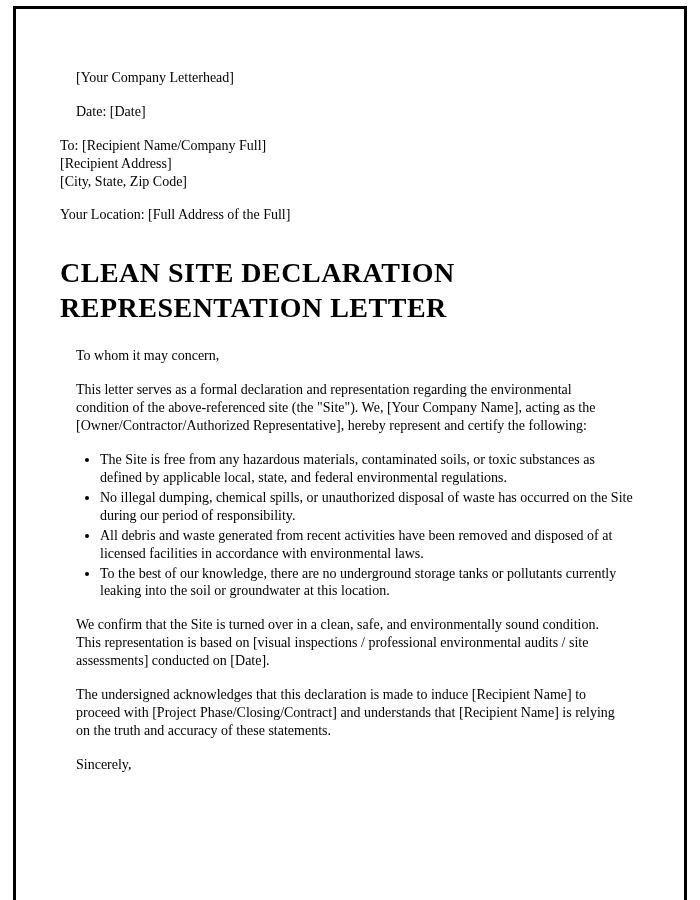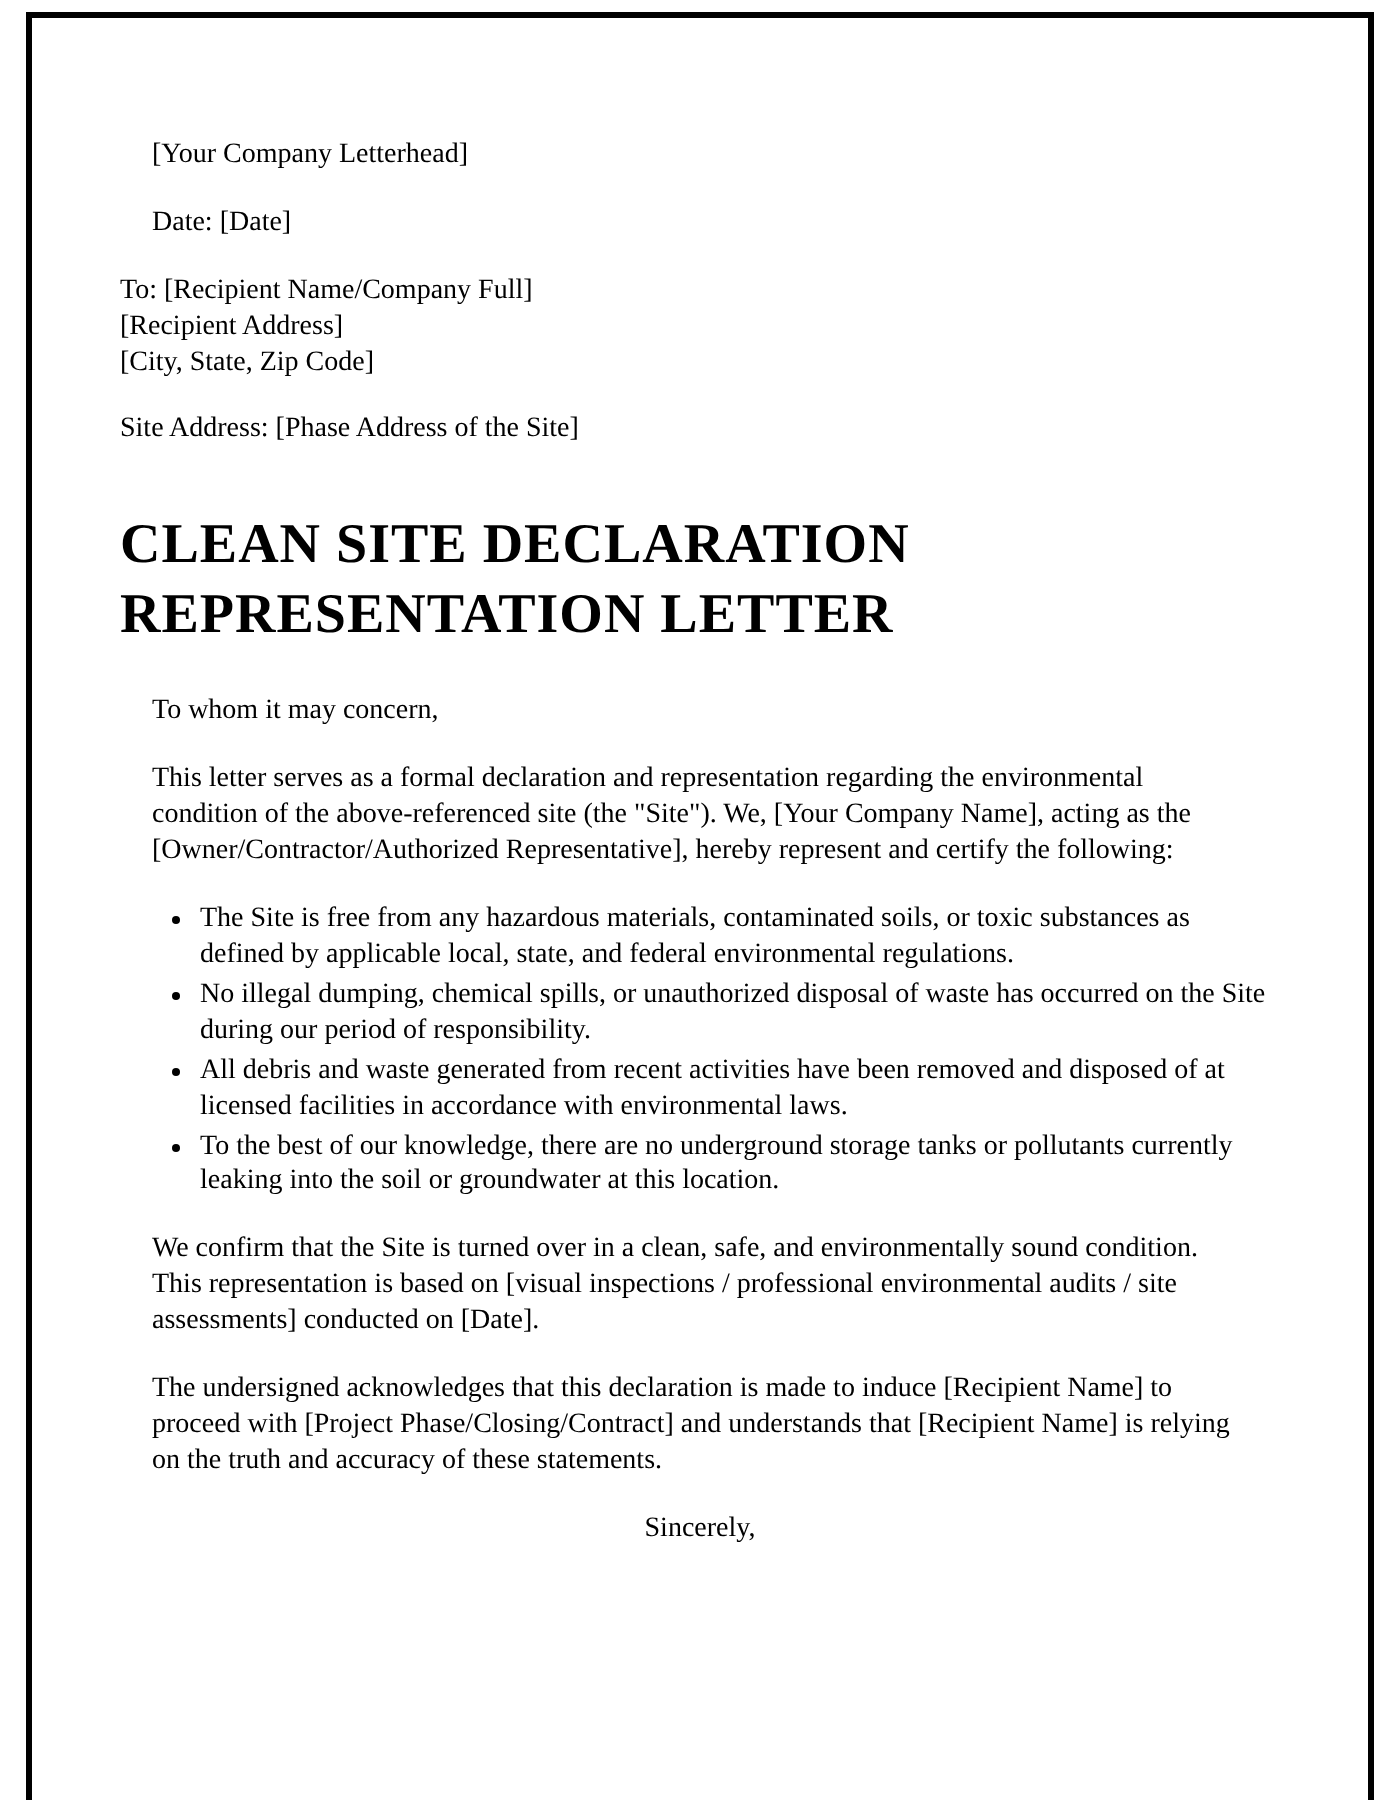--- a/index.html
+++ b/index.html
@@ -36,40 +36,40 @@
     margin: 32px 0 22px 0;
     max-width: 560px;
   }
   ul.decl-list {
     margin: 0 0 15px 0;
     padding-left: 40px;
   }
   ul.decl-list li {
     margin-bottom: 2px;
   }
-  .closing { margin-top: 18px; text-align: center; }
+  .closing { margin-top: 18px; }
 </style>
 </head>
 <body>
 
 <div class="page">
   <div class="doc">
 
     <p class="block">[Your Company Letterhead]</p>
 
     <p class="block"><strong>Date:</strong> <span>[Date]</span></p>
 
     <div class="block tight">
       <p><strong>To:</strong> <span>[Recipient Name/Company Full]</span></p>
       <p>[Recipient Address]</p>
       <p>[City, State, Zip Code]</p>
     </div>
 
     <div class="block tight">
-      <p><strong>Site Address:</strong> <span>[Phase Address of the Site]</span></p>
+      <p><strong>Your Location:</strong> <span>[Full Address of the Full]</span></p>
     </div>
 
     <h1 class="letter-title">CLEAN SITE DECLARATION REPRESENTATION LETTER</h1>
 
     <p class="block">To whom it may concern,</p>
 
     <p class="block">This letter serves as a formal declaration and representation regarding the environmental condition of the above-referenced site (the "Site"). We, [Your Company Name], acting as the [Owner/Contractor/Authorized Representative], hereby represent and certify the following:</p>
 
     <ul class="decl-list">
       <li>The Site is free from any hazardous materials, contaminated soils, or toxic substances as defined by applicable local, state, and federal environmental regulations.</li>

